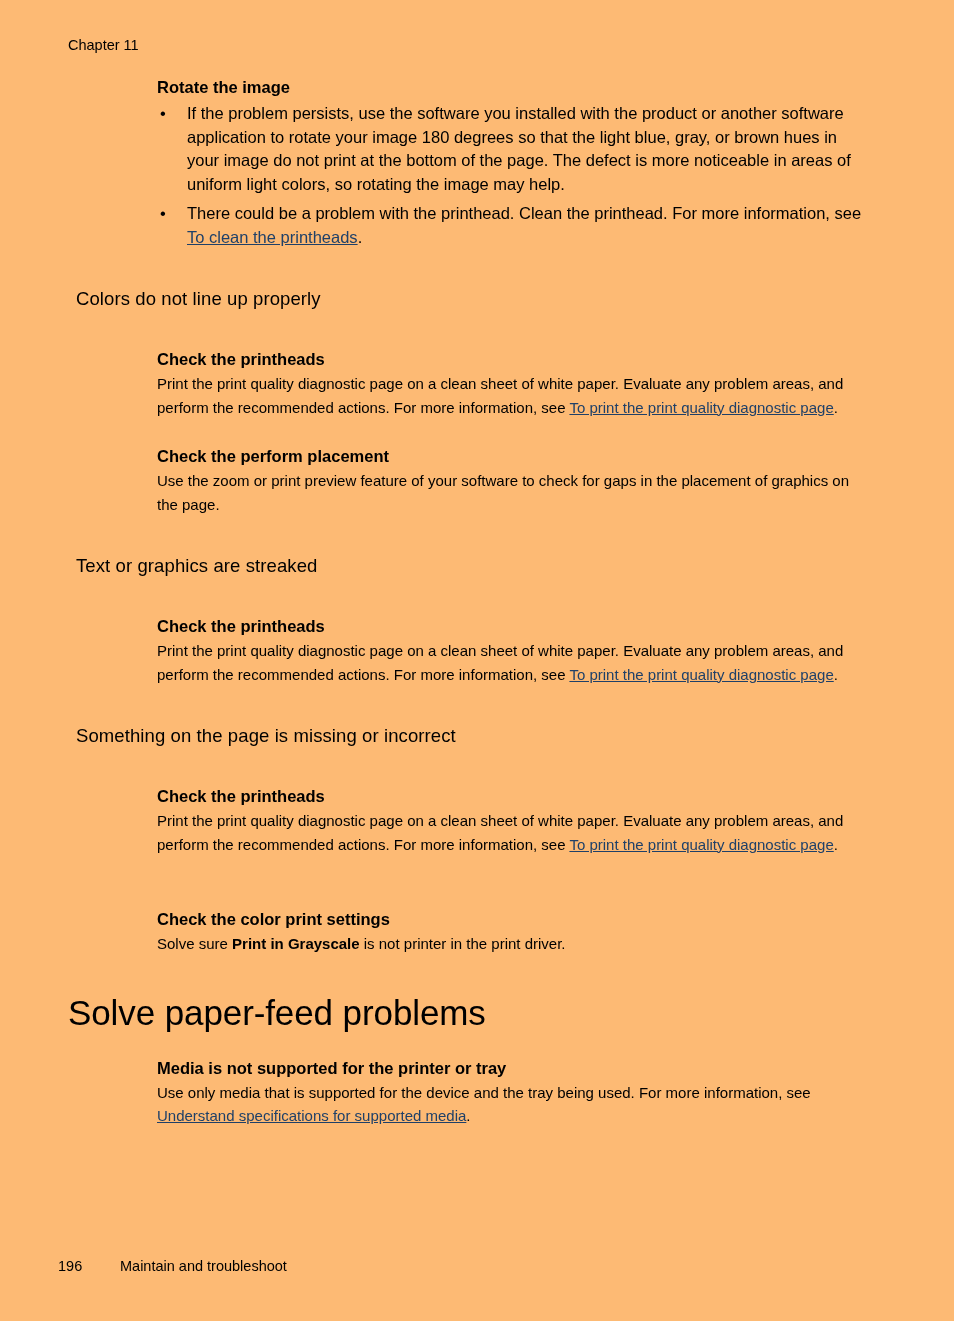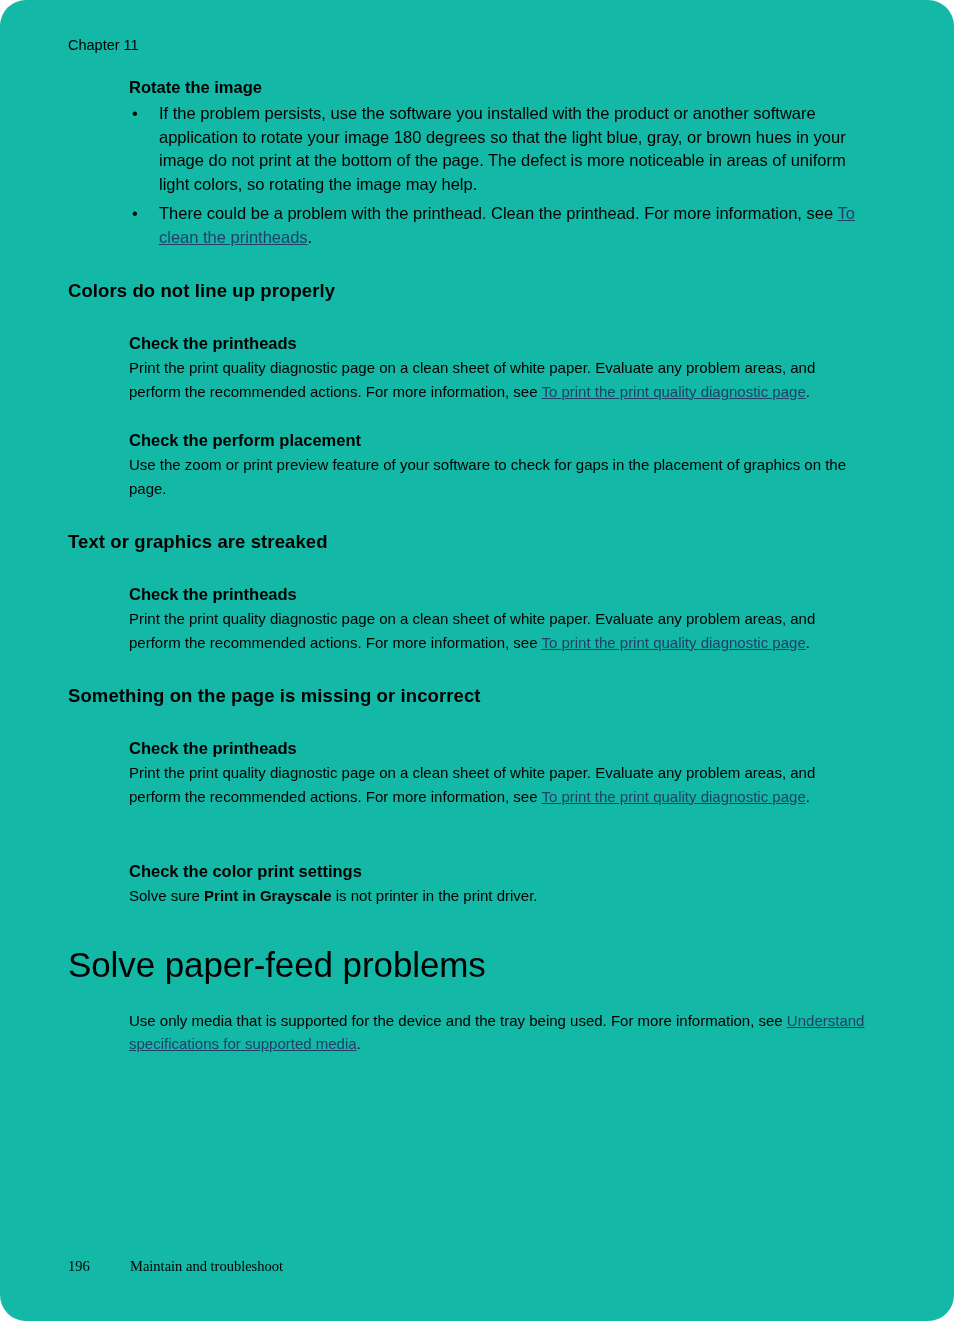--- a/index.html
+++ b/index.html
@@ -9,24 +9,23 @@
     background: #ffffff;
   }
   body {
     font-family: "Liberation Sans", sans-serif;
     color: #000000;
   }
   .page {
     position: relative;
     width: 954px;
     height: 1321px;
-    background: #14b8a6;
+    background: #fdba74;
     box-sizing: border-box;
     overflow: hidden;
-    border-radius: 26px;
   }
 
   
   .running-header {
     position: absolute;
     left: 68px;
     top: 36px;
     font-size: 14.5px;
     line-height: 18px;
     color: #000;
@@ -36,40 +35,40 @@
   .content {
     position: absolute;
     left: 68px;
     top: 76px;
     width: 800px;
   }
 
   
   .h2 {
     font-size: 18.5px;
-    font-weight: bold;
+    font-weight: normal;
     line-height: 24px;
-    margin: 0;
+    margin: 8px;
     padding: 0;
     letter-spacing: 0.1px;
   }
 
   
   .h1 {
     font-size: 35px;
     font-weight: normal;
     line-height: 36px;
     margin: 0;
     padding: 0;
     letter-spacing: -0.1px;
   }
 
   
   .indent {
-    margin-left: 61px;
+    margin-left: 89px;
   }
 
   
   .h3 {
     font-size: 16.5px;
     font-weight: bold;
     line-height: 22px;
     margin: 0 0 2px 0;
     padding: 0;
   }
@@ -115,27 +114,26 @@
   
   .sp-after-sub    { height: 26px; }
   .sp-before-h2    { height: 30px; }
   .sp-after-h2     { height: 29px; }
   .sp-before-h1    { height: 39px; }
   .sp-after-h1     { height: 26px; }
 
   
   .footer {
     position: absolute;
-    left: 68px;
+    left: 58px;
     bottom: 46px;
     font-size: 14.5px;
     line-height: 18px;
     color: #000;
     white-space: nowrap;
-    font-family: Liberation Serif, serif;
   }
   .footer .pg   { display: inline-block; width: 62px; }
   .footer .ftxt { display: inline-block; }
 </style>
 </head>
 <body>
 
 <div class="page">
 
   <div class="running-header">Chapter 11</div>
@@ -214,20 +212,21 @@
     </div>
 
     <div class="sp-before-h1"></div>
 
     <div class="h1">Solve paper-feed problems</div>
 
     <div class="sp-after-h1"></div>
 
     <div class="indent">
       <div>
+        <div class="h3">Media is not supported for the printer or tray</div>
         <p class="body"><span>Use only media that is supported for the device and the tray being used. For more information, see </span><a class="xref">Understand specifications for supported media</a><span>.</span></p>
       </div>
     </div>
 
   </div>
 
   <div class="footer">
     <span class="pg">196</span><span class="ftxt">Maintain and troubleshoot</span>
   </div>
 

